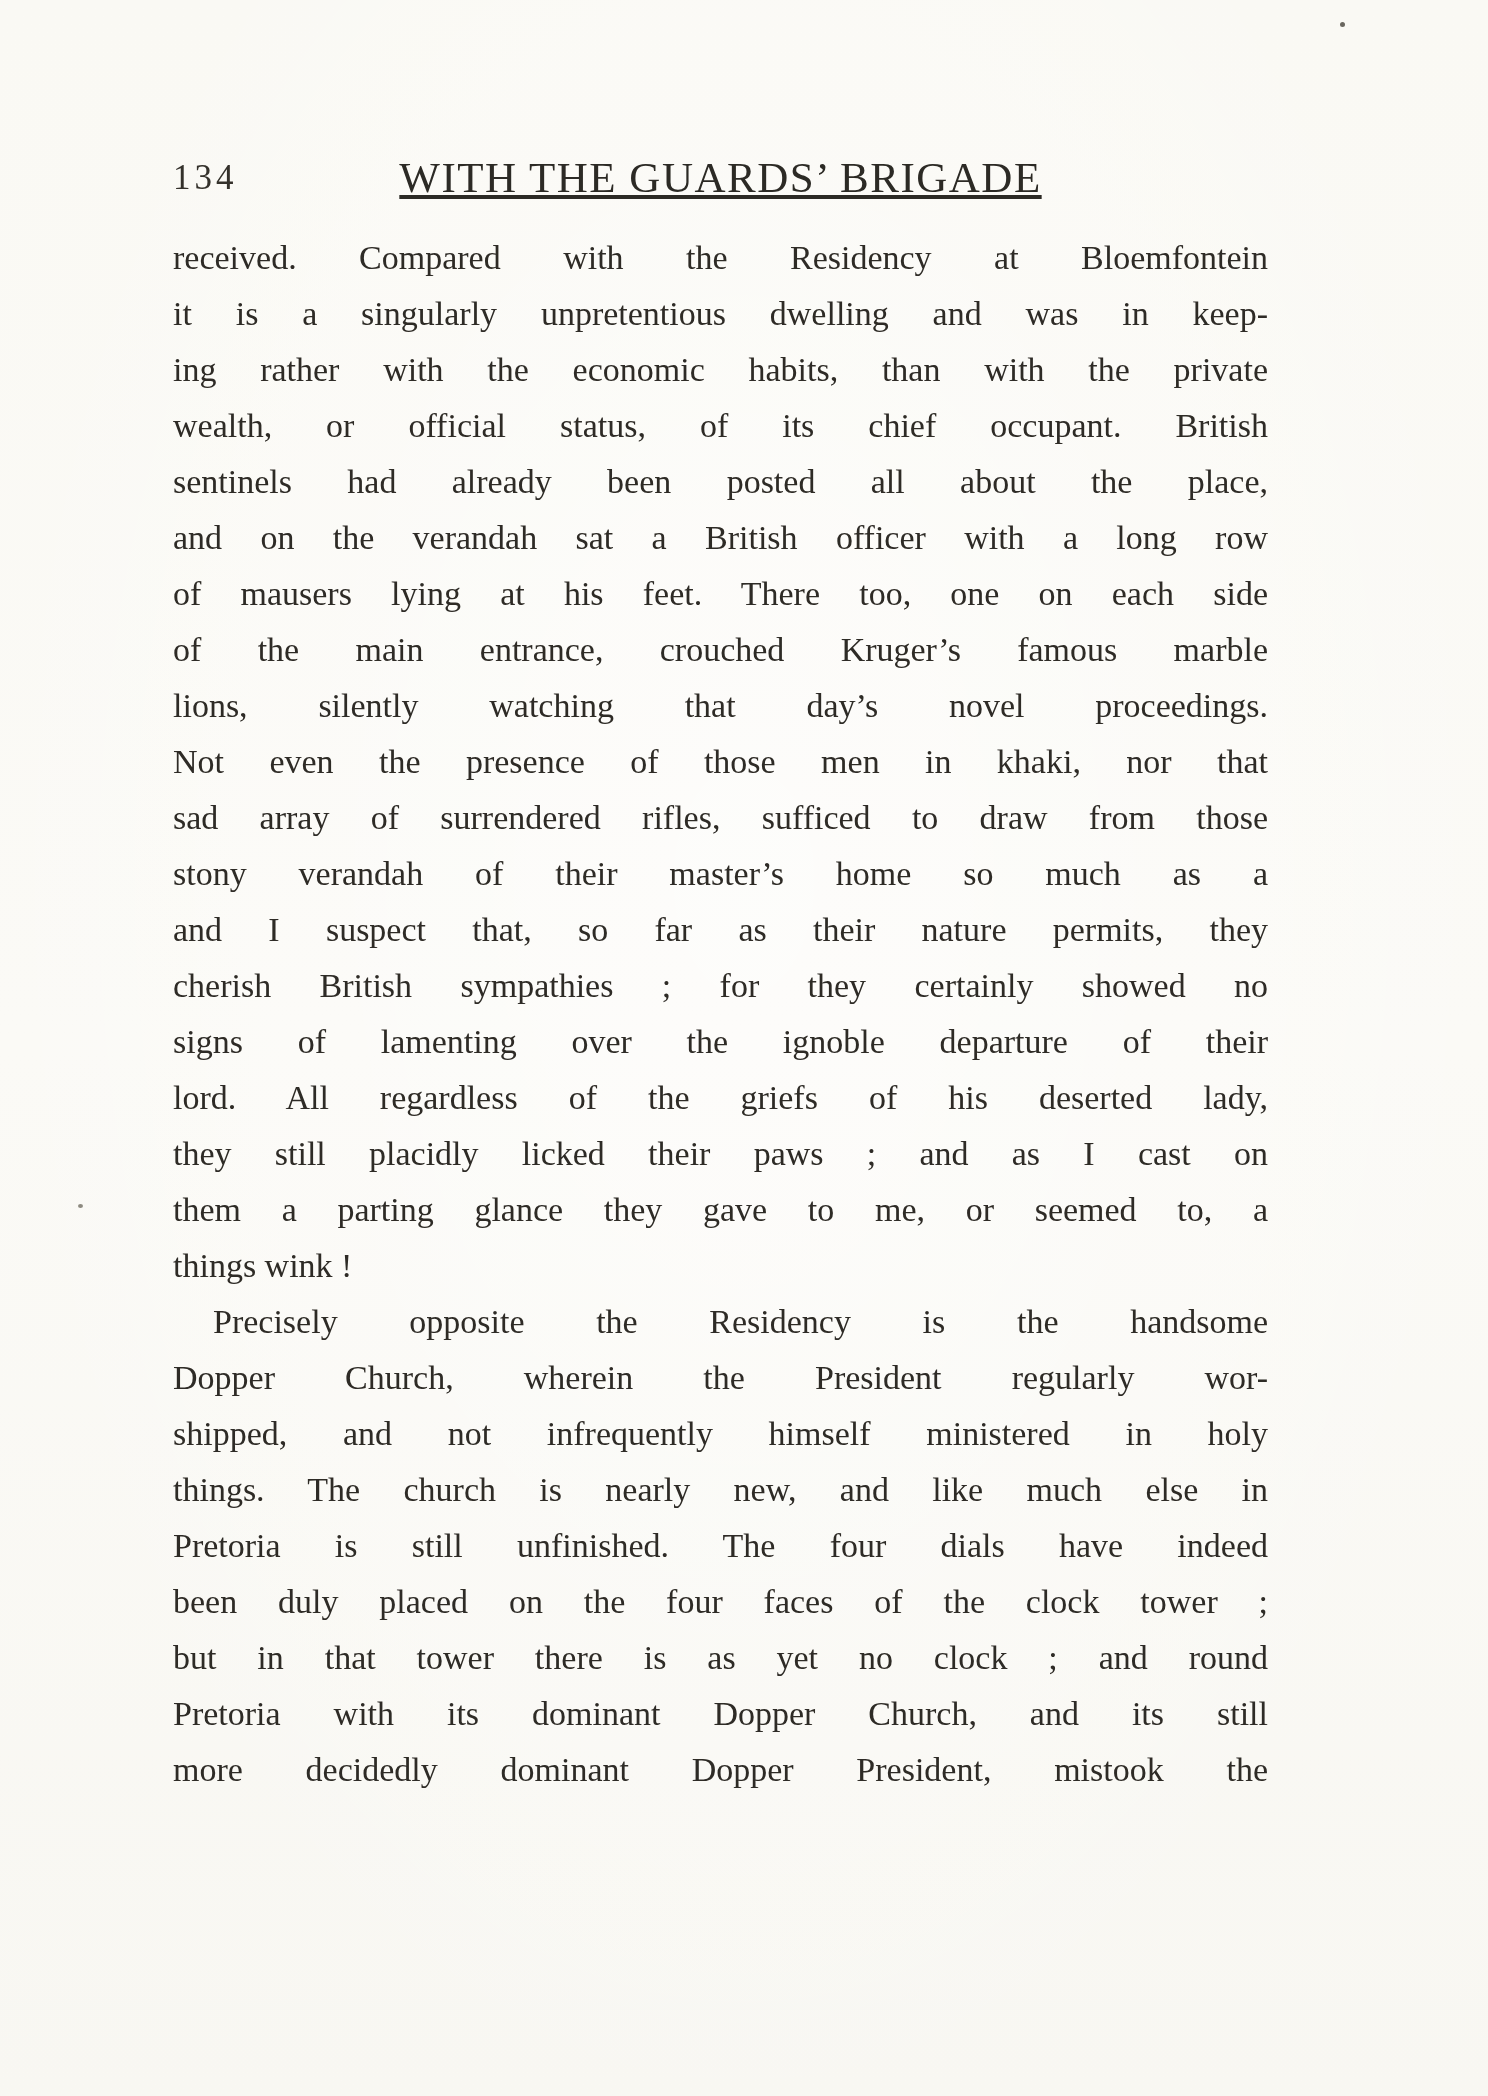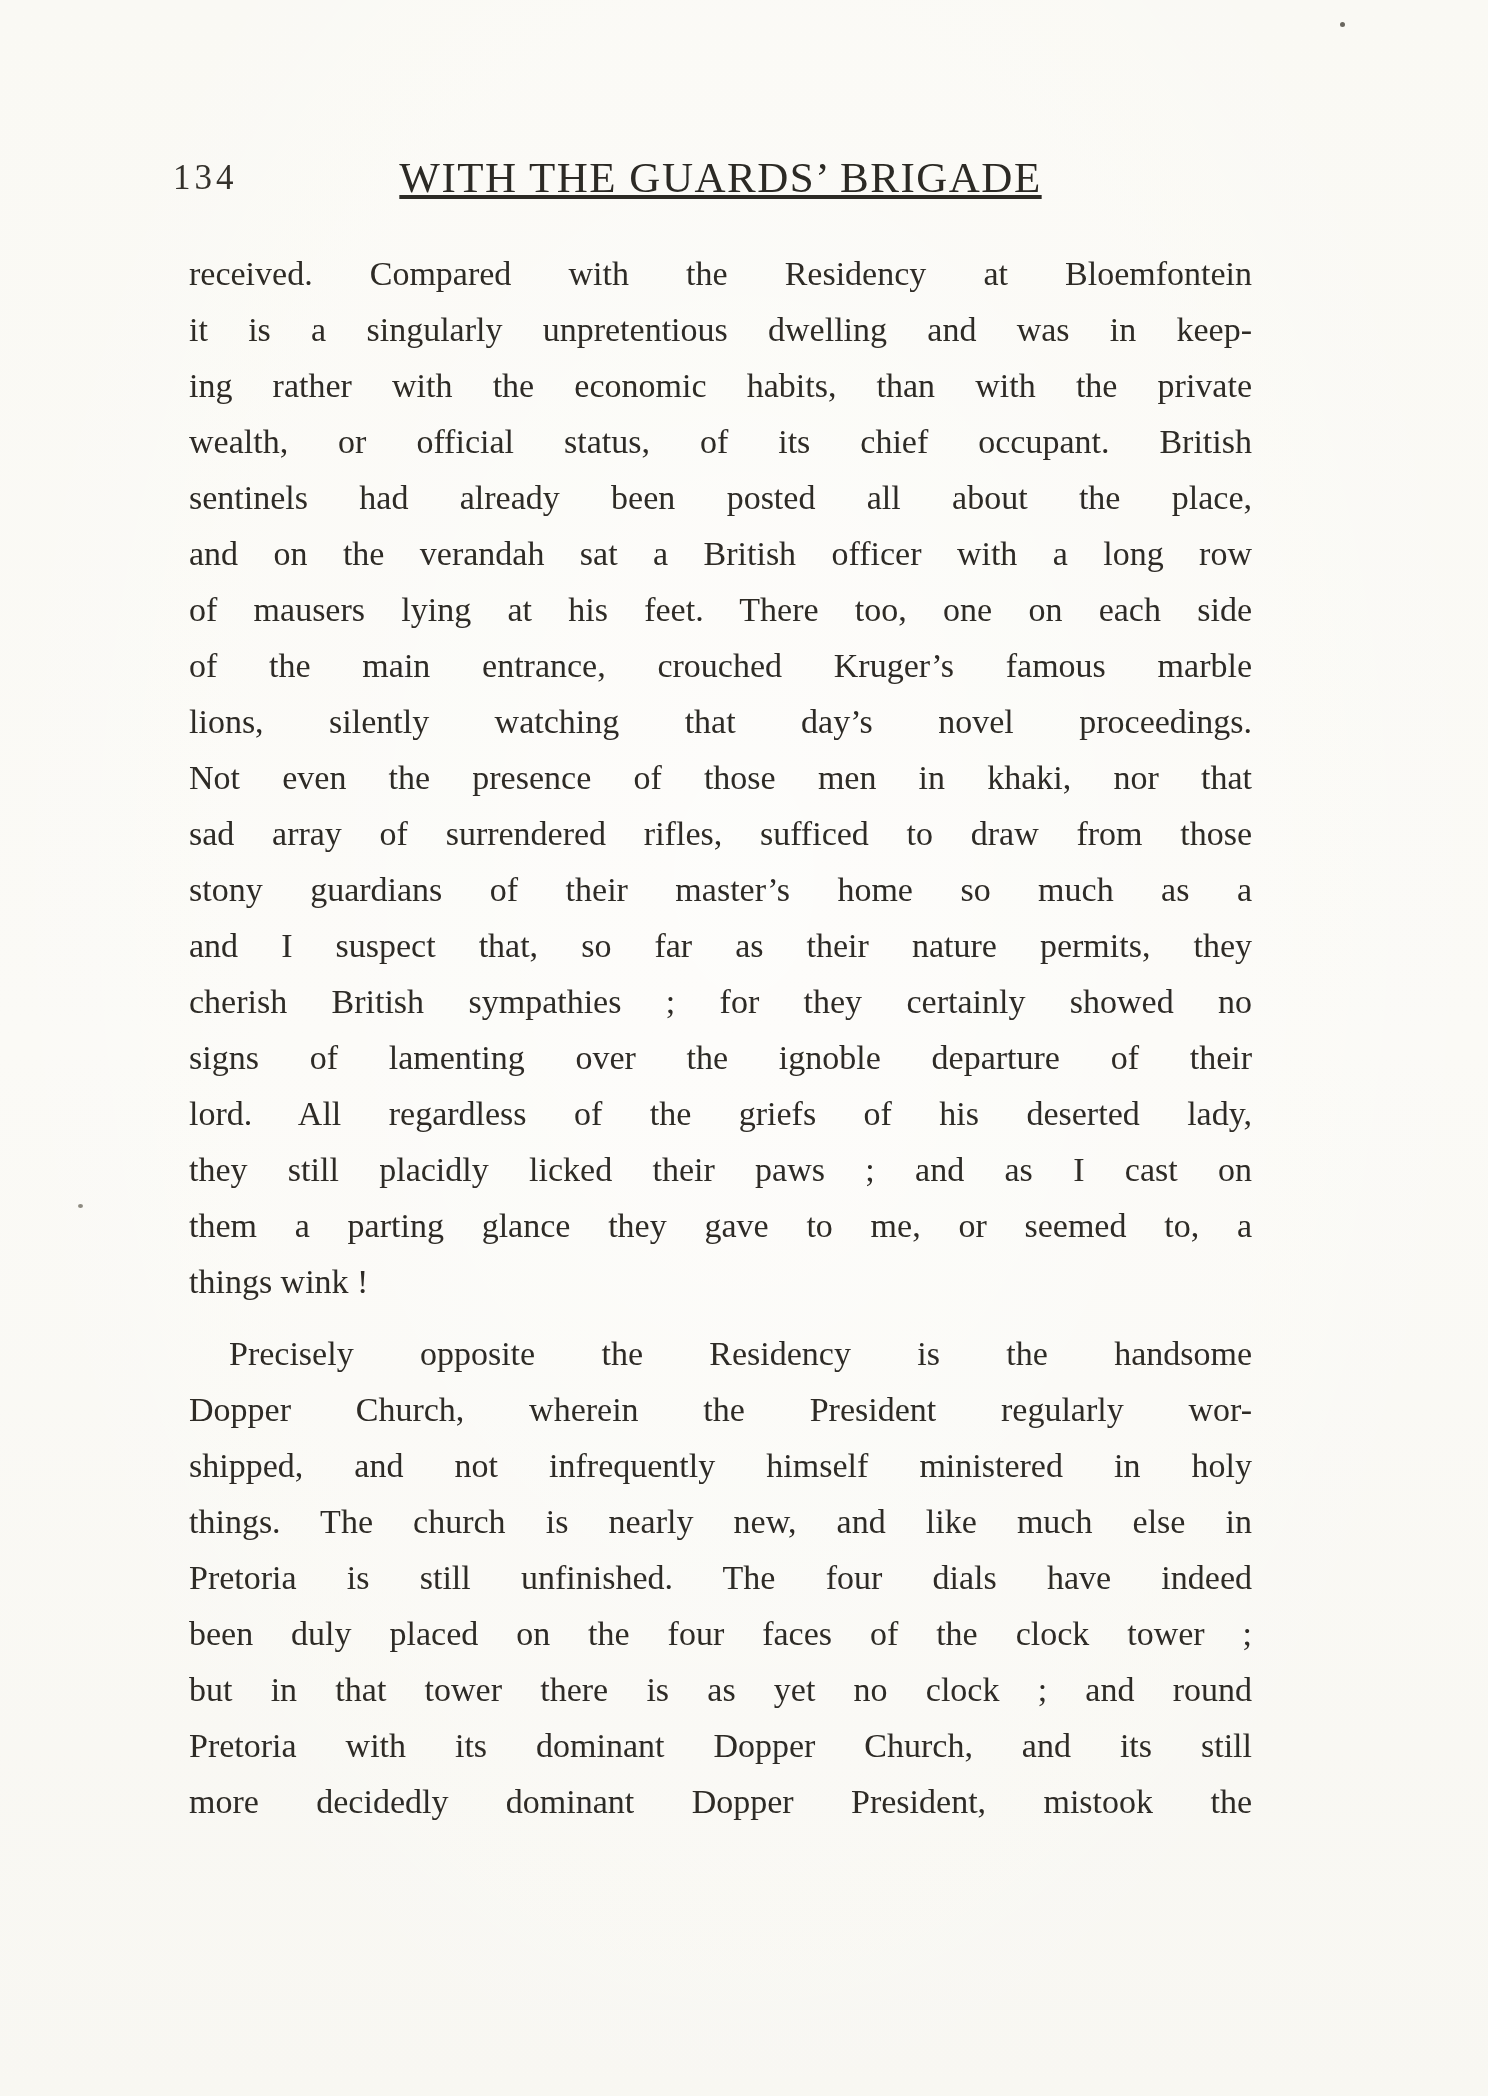--- a/index.html
+++ b/index.html
@@ -49,21 +49,21 @@
     white-space: nowrap;
     text-decoration: underline;
   }
   .body-block {
     position: absolute;
     top: 230px;
     left: 173px;
     width: 1095px;
   }
   .paragraph {
-    margin: 16px;
+    margin: 0;
   }
   .line {
     font-size: 34px;
     line-height: 56px;
     text-align: justify;
     text-align-last: justify;
     -moz-text-align-last: justify;
     color: #2e2b26;
   }
   .line.lastline {
@@ -111,21 +111,21 @@
         <div class="line">it is a singularly unpretentious dwelling and was in keep-</div>
         <div class="line">ing rather with the economic habits, than with the private</div>
         <div class="line">wealth, or official status, of its chief occupant.  British</div>
         <div class="line">sentinels had already been posted all about the place,</div>
         <div class="line">and on the verandah sat a British officer with a long row</div>
         <div class="line">of mausers lying at his feet.  There too, one on each side</div>
         <div class="line">of the main entrance, crouched Kruger’s famous marble</div>
         <div class="line">lions, silently watching that day’s novel proceedings.</div>
         <div class="line">Not even the presence of those men in khaki, nor that</div>
         <div class="line">sad array of surrendered rifles, sufficed to draw from those</div>
-        <div class="line">stony guardians of their master’s home so much as a</div>
+        <div class="line">stony verandah of their master’s home so much as a</div>
         <div class="line">and I suspect that, so far as their nature permits, they</div>
         <div class="line">cherish British sympathies ; for they certainly showed no</div>
         <div class="line">signs of lamenting over the ignoble departure of their</div>
         <div class="line">lord.  All regardless of the griefs of his deserted lady,</div>
         <div class="line">they still placidly licked their paws ; and as I cast on</div>
         <div class="line">them a parting glance they gave to me, or seemed to, a</div>
         <div class="line lastline">things wink !</div>
       </div>
       <div class="paragraph">
         <div class="line indent">Precisely opposite the Residency is the handsome</div>

